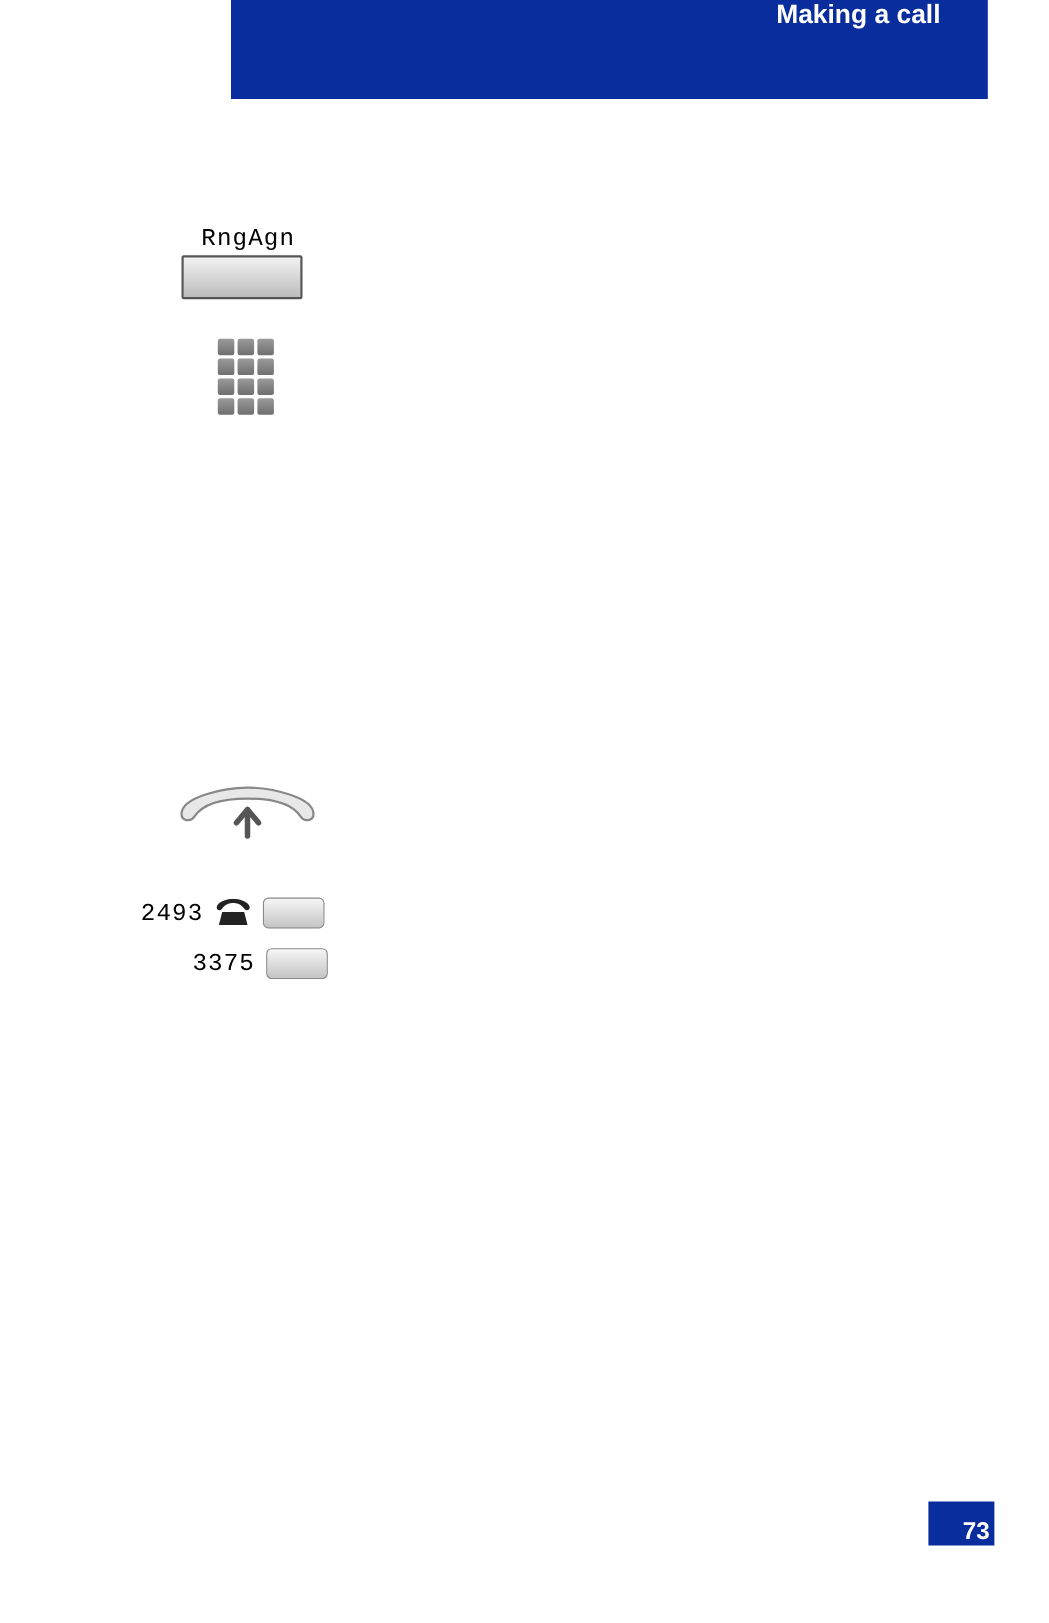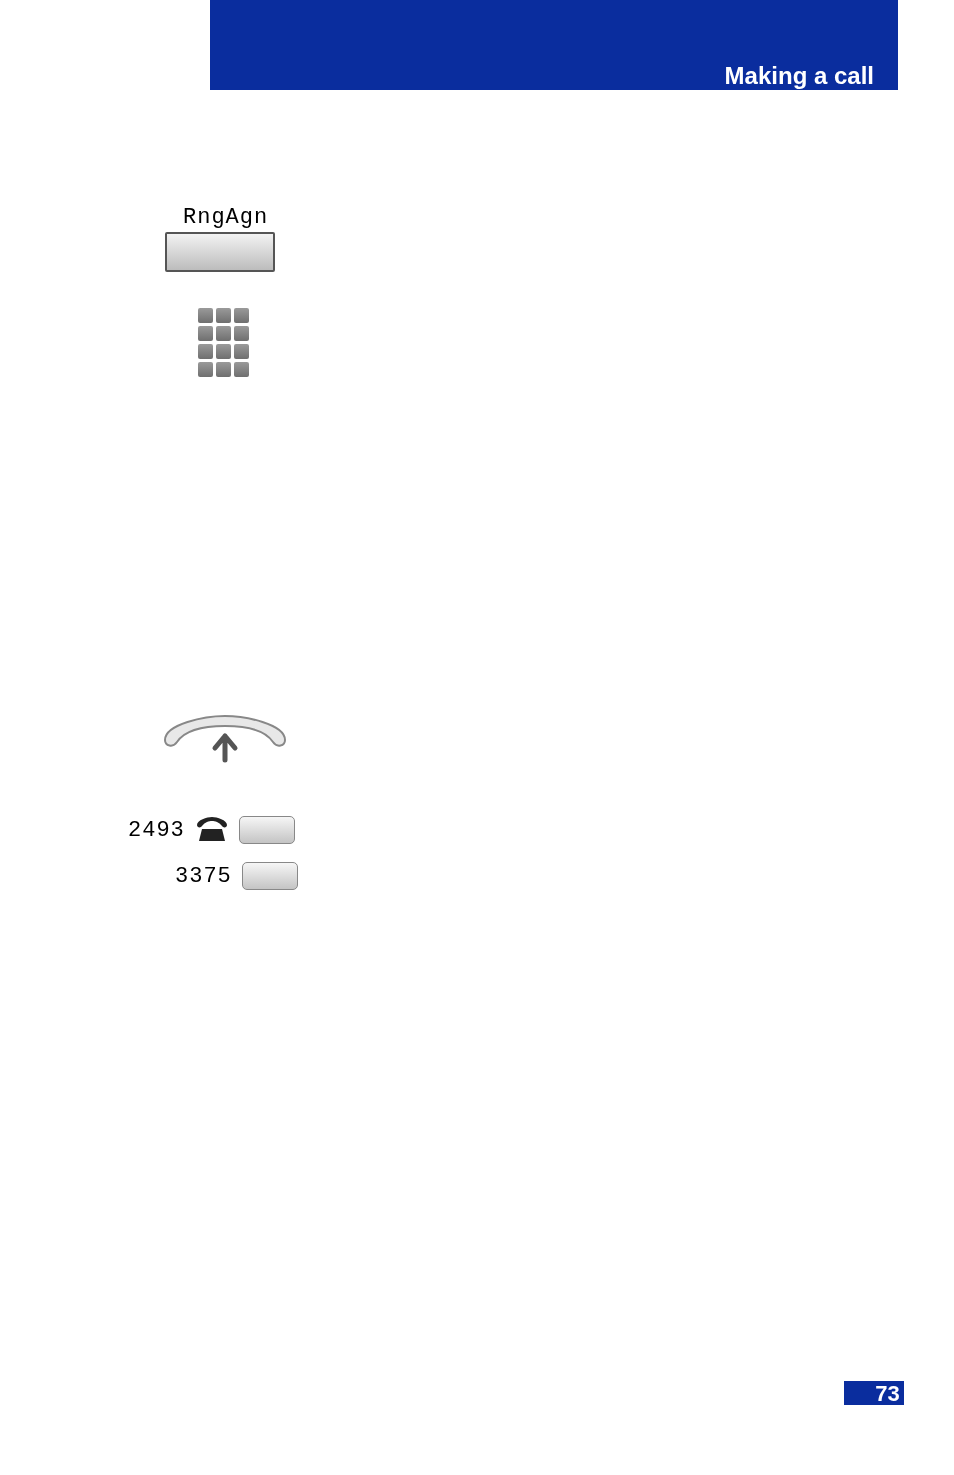--- a/index.html
+++ b/index.html
@@ -6,38 +6,38 @@
   html, body { width: 954px; height: 1475px; background: #ffffff; font-family: Arial, Helvetica, sans-serif; }
   .page { position: relative; width: 954px; height: 1475px; }
   .header-bar {
     position: absolute;
     left: 210px;
     top: 0;
     width: 688px;
     height: 90px;
     background: #0a2d9e;
     display: flex;
-    align-items: flex-end;
+    align-items: flex-start;
     justify-content: flex-end;
-    padding-right: 24px;
+    padding-right: 43px;
   }
   .header-text {
     color: #ffffff;
     font-weight: bold;
     font-size: 24px;
   }
   .page-num-box {
     position: absolute;
     right: 50px;
     bottom: 70px;
     width: 60px;
-    height: 24px;
+    height: 40px;
     background: #0a2d9e;
     display: flex;
-    align-items: flex-start;
+    align-items: flex-end;
     justify-content: center;
     padding-left: 27px;
   }
   .page-num {
     color: #ffffff;
     font-weight: bold;
     font-size: 22px;
   }
   .rng-label {
     position: absolute;

